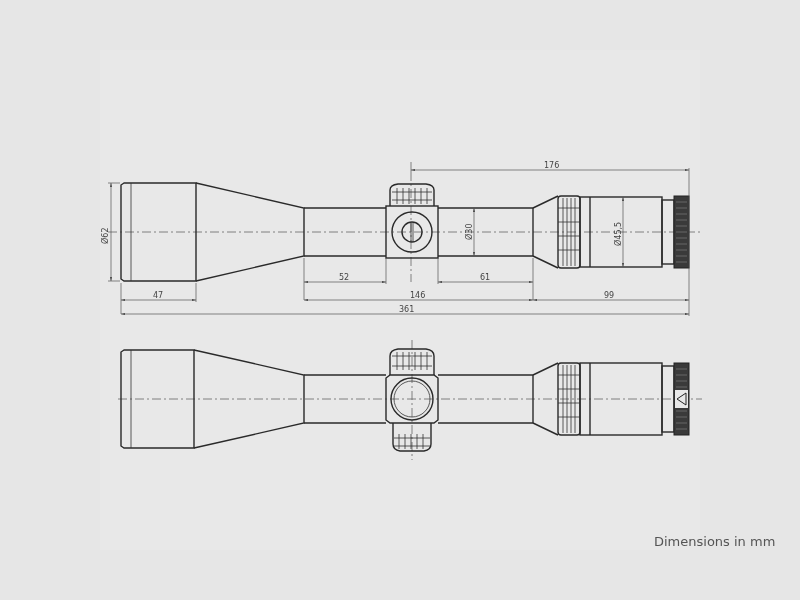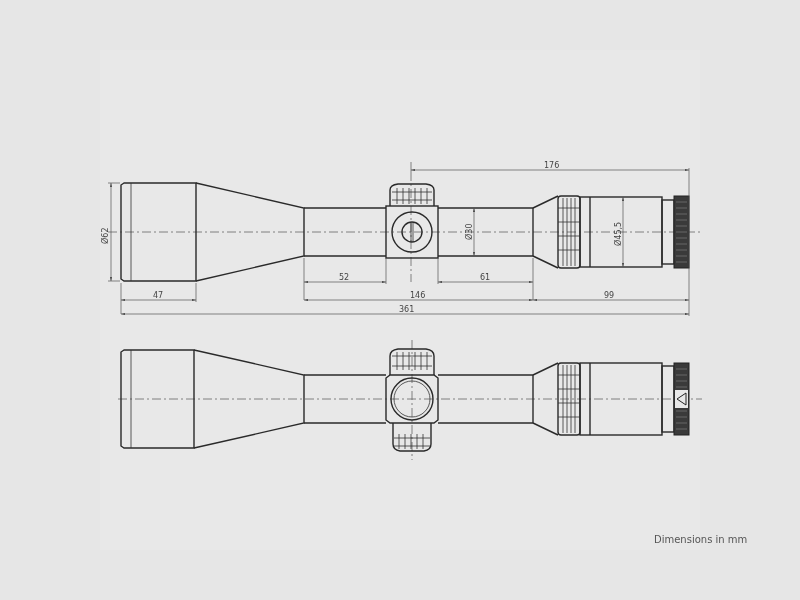--- a/index.html
+++ b/index.html
@@ -18,21 +18,21 @@
     }
     svg { position: absolute; left: 0; top: 0; }
     .ol { fill: none; stroke: #2a2a2a; stroke-width: 1.4; }
     .thin { fill: none; stroke: #333; stroke-width: 0.8; }
     .dim { fill: none; stroke: #555; stroke-width: 0.7; }
     .center { fill: none; stroke: #666; stroke-width: 0.8; stroke-dasharray: 9 3 2 3; }
     .dimtext { font-family: "DejaVu Sans", sans-serif; font-size: 8px; fill: #444; }
     .note {
       position: absolute;
       left: 641px; top: 534px;
-      font-size: 10px; color: #555;
+      font-size: 13px; color: #555;
       font-family: "DejaVu Sans", sans-serif;
       padding-left: 13px;
     }
   </style>
 </head>
 <body>
 
 <div class="panel"></div>
 
 <svg width="800" height="600" viewBox="0 0 800 600">

